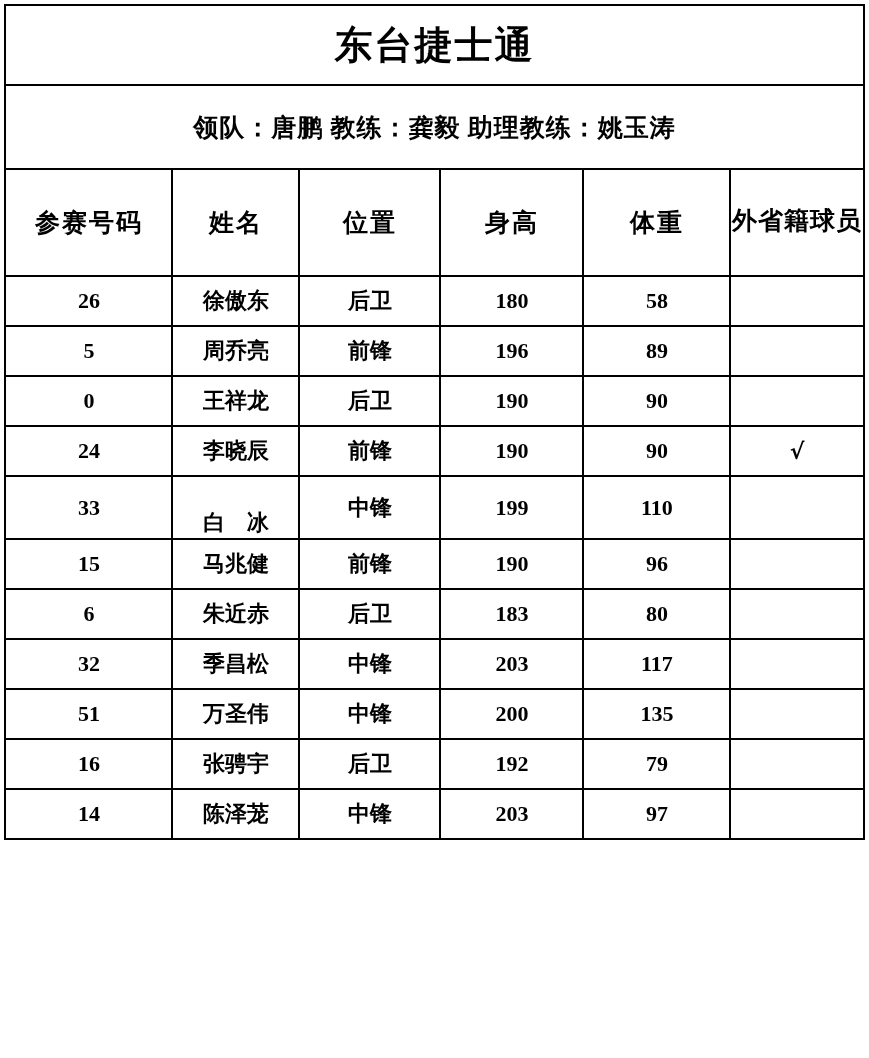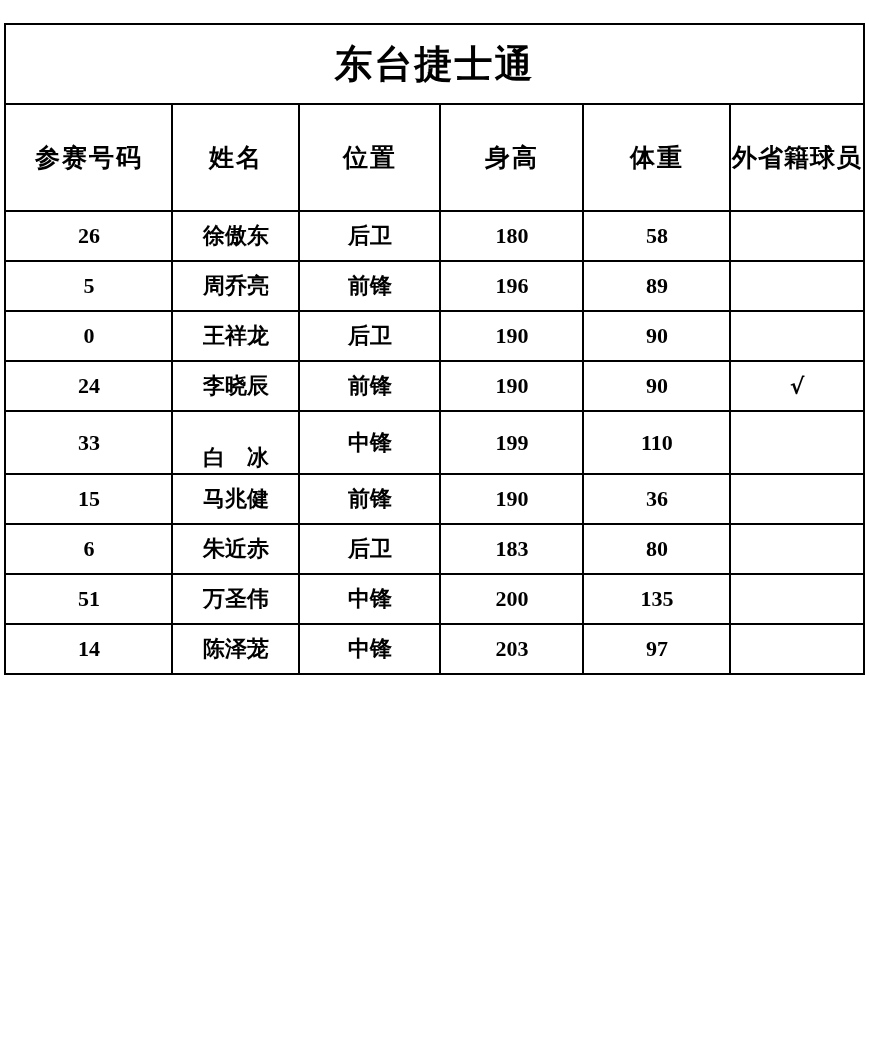--- a/index.html
+++ b/index.html
@@ -11,21 +11,21 @@
     width: 869px;
     height: 1058px;
     font-family: "Liberation Serif", "DejaVu Serif", serif;
     color: #000000;
     overflow: hidden;
   }
   .sheet {
     width: 869px;
     height: 1058px;
     box-sizing: border-box;
-    padding: 23px 4px 0 4px;
+    padding: 4px 4px 0 4px;
   }
   table.roster {
     width: 858px;
     margin: 0 auto;
     border-collapse: collapse;
     table-layout: fixed;
   }
   table.roster td, table.roster th {
     border: 2px solid #000000;
     text-align: center;
@@ -46,20 +46,21 @@
   }
   .hdr-cell {
     height: 105px;
     font-size: 25px;
     letter-spacing: 2px;
     line-height: 1.35;
     border-radius: 16px;
   }
   .hdr-cell.wrap {
     letter-spacing: 1px;
+    font-family: Liberation Mono, monospace;
   }
   .data-row td {
     height: 48px;
     font-size: 22px;
     font-weight: bold;
   }
   .c-num   { width: 167px; }
   .c-name  { width: 127px; }
   .c-pos   { width: 141px; }
   .c-ht    { width: 143px; }
@@ -88,20 +89,23 @@
         <col class="c-pos">
       <col class="c-ht">
         <col class="c-wt">
         <col class="c-out">
     </colgroup>
     <tbody>
       <tr>
         <td class="title-cell" colspan="6">东台捷士通</td>
       </tr>
       <tr>
+        <td class="staff-cell" colspan="6">领队：唐鹏 教练：龚毅 助理教练：姚玉涛</td>
+      </tr>
+      <tr>
         <td class="hdr-cell">参赛号码</td>
         <td class="hdr-cell">姓名</td>
         <td class="hdr-cell">位置</td>
         <td class="hdr-cell">身高</td>
         <td class="hdr-cell">体重</td>
         <td class="hdr-cell wrap">外省籍球员</td>
       </tr>
 
       <tr class="data-row">
         <td>26</td>
@@ -141,37 +145,53 @@
         <td>中锋</td>
         <td>199</td>
         <td>110</td>
         <td class="check"></td>
       </tr>
       <tr class="data-row">
         <td>15</td>
         <td>马兆健</td>
         <td>前锋</td>
         <td>190</td>
-        <td>36</td>
+        <td>96</td>
         <td class="check"></td>
       </tr>
       <tr class="data-row">
         <td>6</td>
         <td>朱近赤</td>
         <td>后卫</td>
         <td>183</td>
         <td>80</td>
         <td class="check"></td>
       </tr>
       <tr class="data-row">
+        <td>32</td>
+        <td>季昌松</td>
+        <td>中锋</td>
+        <td>203</td>
+        <td>117</td>
+        <td class="check"></td>
+      </tr>
+      <tr class="data-row">
         <td>51</td>
         <td>万圣伟</td>
         <td>中锋</td>
         <td>200</td>
         <td>135</td>
+        <td class="check"></td>
+      </tr>
+      <tr class="data-row">
+        <td>16</td>
+        <td>张骋宇</td>
+        <td>后卫</td>
+        <td>192</td>
+        <td>79</td>
         <td class="check"></td>
       </tr>
       <tr class="data-row">
         <td>14</td>
         <td>陈泽茏</td>
         <td>中锋</td>
         <td>203</td>
         <td>97</td>
         <td class="check"></td>
       </tr>

